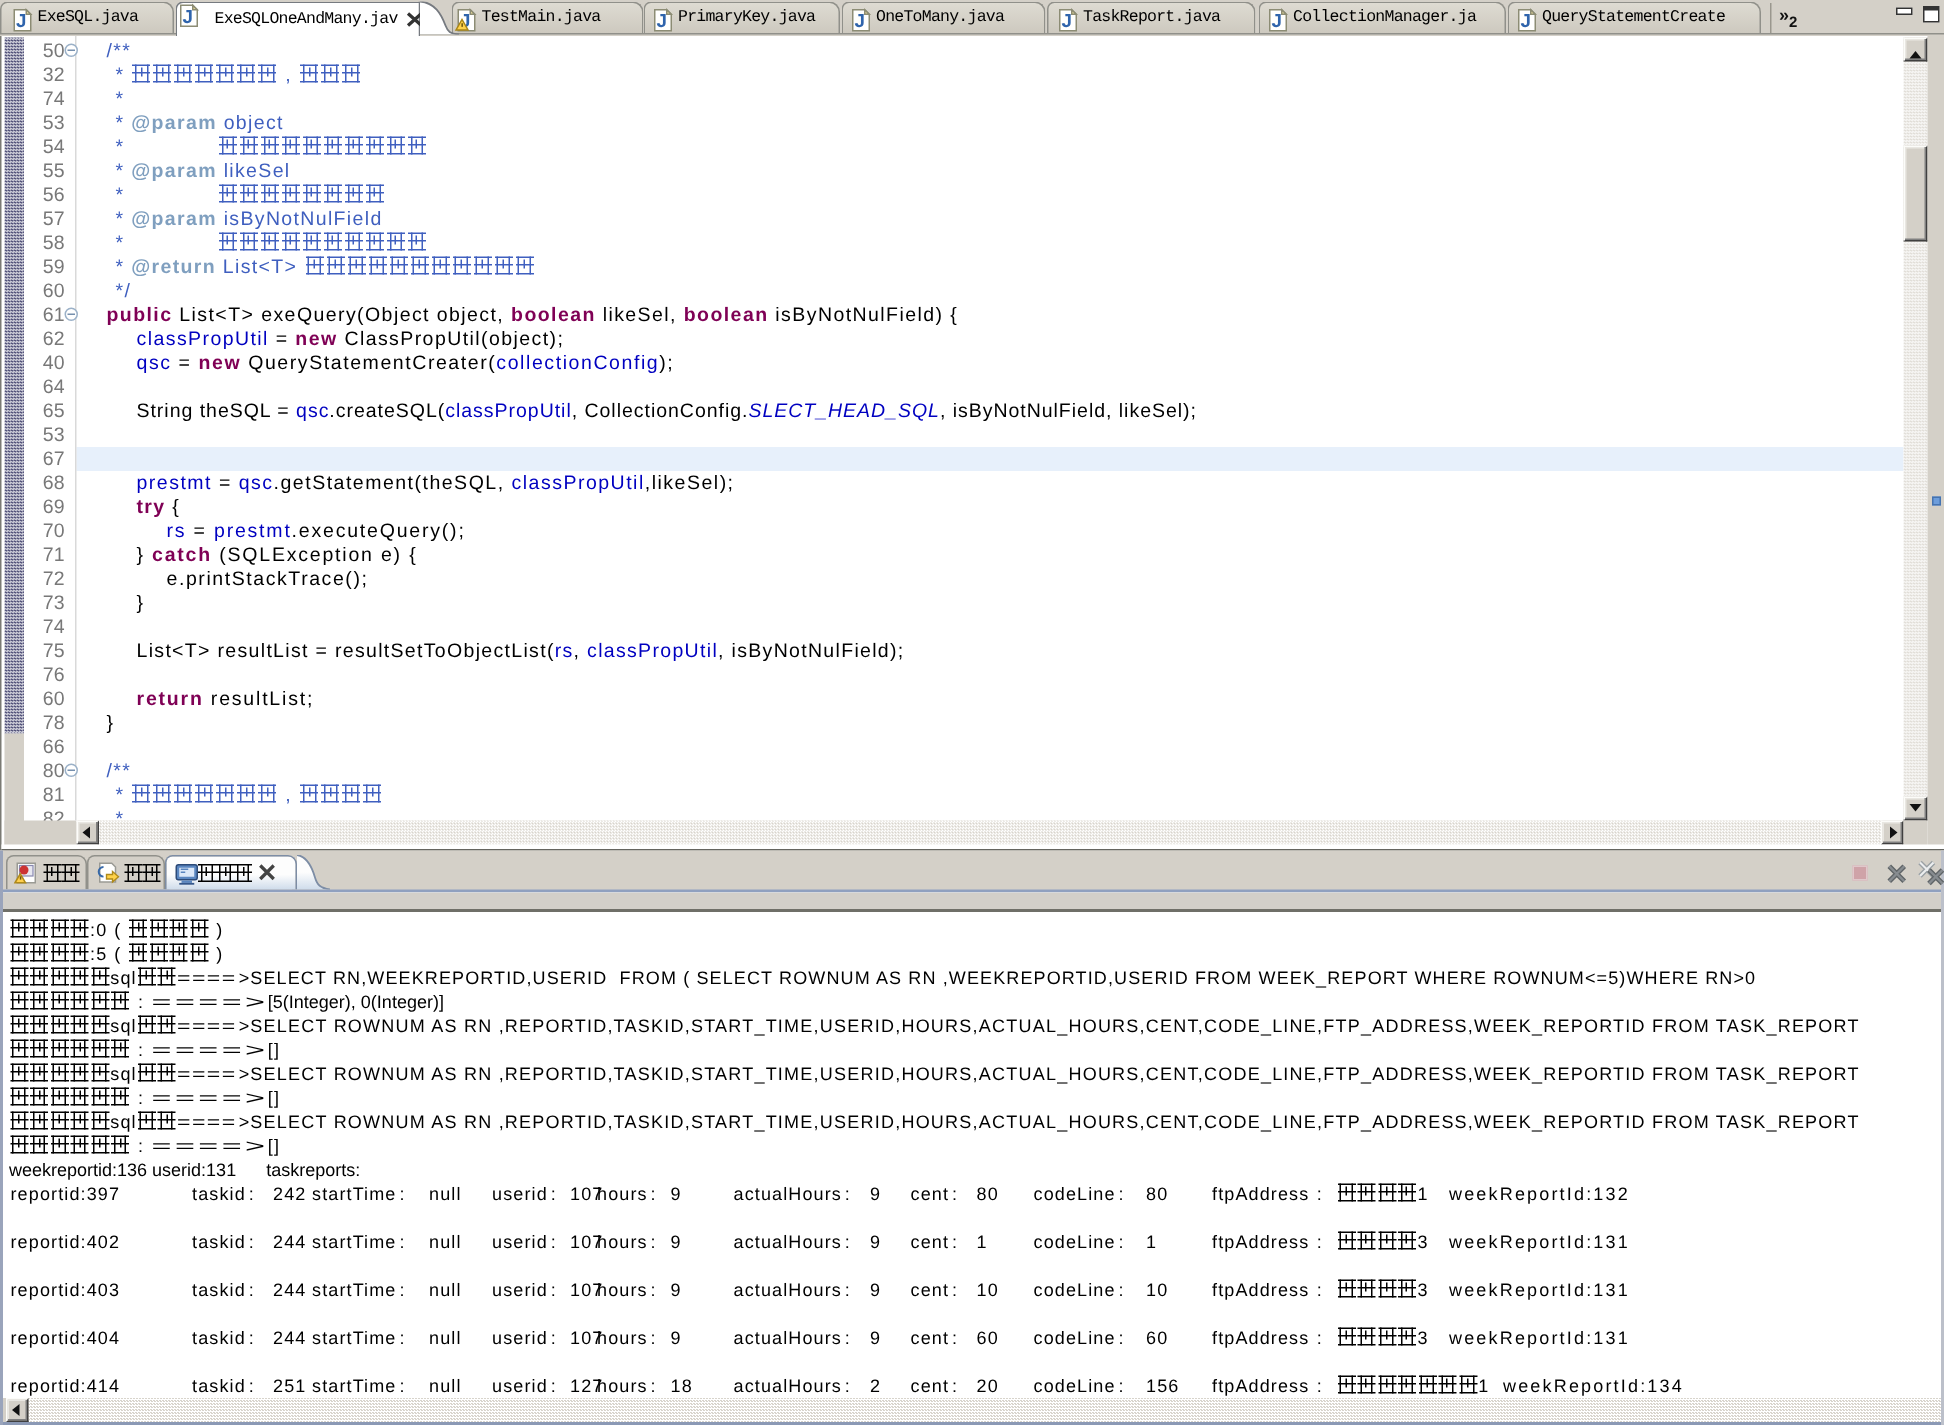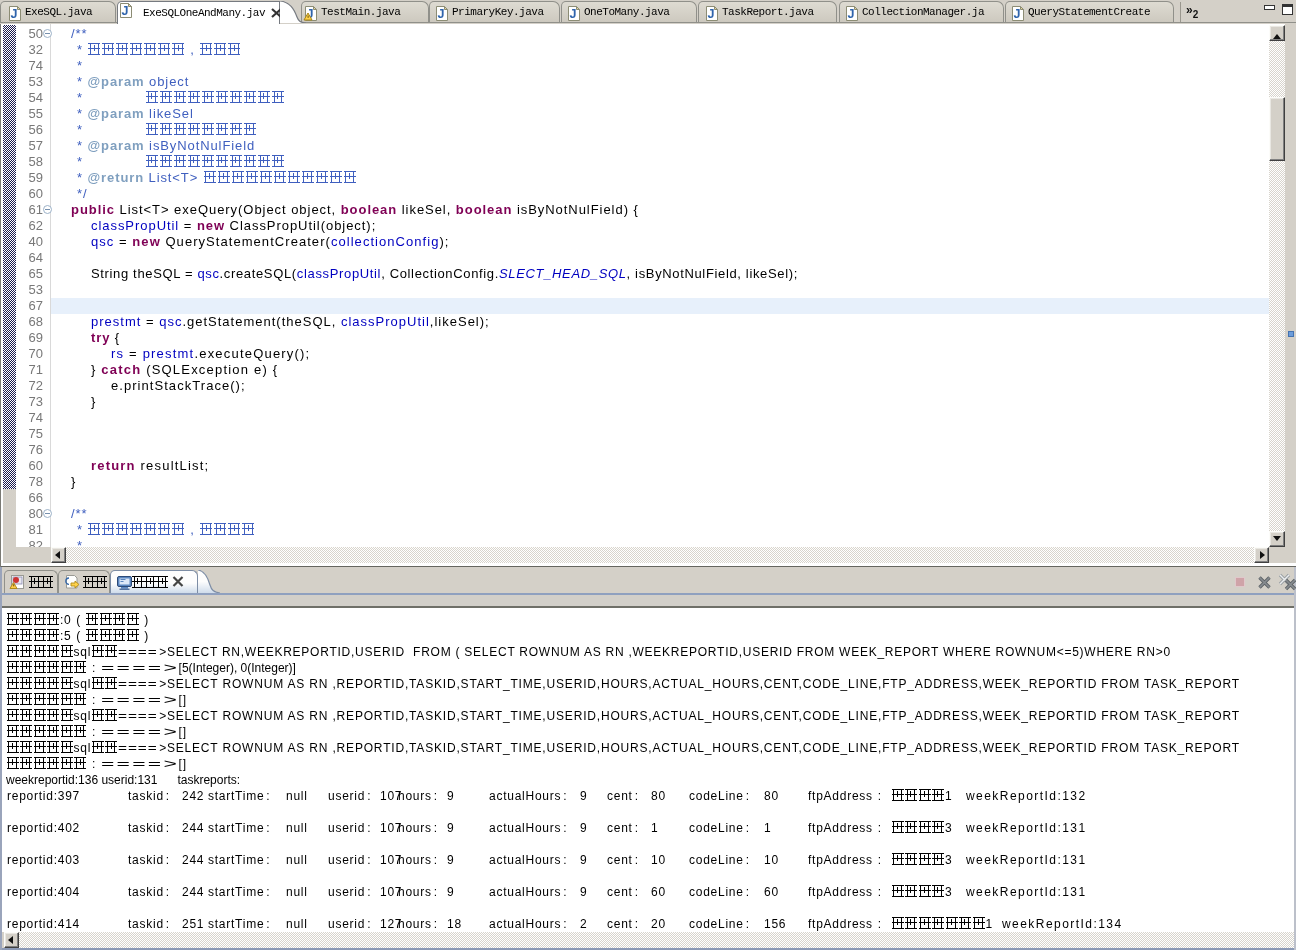--- a/index.html
+++ b/index.html
@@ -184,20 +184,21 @@
     <div class="cl" style="left:70px;top:178px;letter-spacing:0.95px"><span class="kw">public</span> List&lt;T&gt; exeQuery(Object object, <span class="kw">boolean</span> likeSel, <span class="kw">boolean</span> isByNotNulField) {</div>
     <div class="cl" style="left:90px;top:194px;letter-spacing:0.95px"><span class="fd">classPropUtil</span> = <span class="kw">new</span> ClassPropUtil(object);</div>
     <div class="cl" style="left:90px;top:210px;letter-spacing:1.05px"><span class="fd">qsc</span> = <span class="kw">new</span> QueryStatementCreater(<span class="fd">collectionConfig</span>);</div>
     <div class="cl" style="left:90px;top:242px;letter-spacing:0.65px">String theSQL = <span class="fd">qsc</span>.createSQL(<span class="fd">classPropUtil</span>, CollectionConfig.<span class="st">SLECT_HEAD_SQL</span>, isByNotNulField, likeSel);</div>
     <div class="cl" style="left:90px;top:290px;letter-spacing:1.00px"><span class="fd">prestmt</span> = <span class="fd">qsc</span>.getStatement(theSQL, <span class="fd">classPropUtil</span>,likeSel);</div>
     <div class="cl" style="left:90px;top:306px"><span class="kw">try</span> {</div>
     <div class="cl" style="left:110px;top:322px;letter-spacing:1.20px"><span class="fd">rs</span> = <span class="fd">prestmt</span>.executeQuery();</div>
     <div class="cl" style="left:90px;top:338px;letter-spacing:1.20px">} <span class="kw">catch</span> (SQLException e) {</div>
     <div class="cl" style="left:110px;top:354px;letter-spacing:1.05px">e.printStackTrace();</div>
     <div class="cl" style="left:90px;top:370px">}</div>
+    <div class="cl" style="left:90px;top:402px;letter-spacing:0.88px">List&lt;T&gt; resultList = resultSetToObjectList(<span class="fd">rs</span>, <span class="fd">classPropUtil</span>, isByNotNulField);</div>
     <div class="cl" style="left:90px;top:434px;letter-spacing:1.20px"><span class="kw">return</span> resultList;</div>
     <div class="cl" style="left:70px;top:450px">}</div>
     <div class="cl" style="left:70px;top:482px"><span class="cm">/**</span></div>
     <div class="cl" style="left:76px;top:498px"><span class="cm">* <i class="c"></i><i class="c"></i><i class="c"></i><i class="c"></i><i class="c"></i><i class="c"></i><i class="c"></i><i class="fw">,</i><i class="c"></i><i class="c"></i><i class="c"></i><i class="c"></i></span></div>
     <div class="cl" style="left:76px;top:514px"><span class="cm">*</span></div>
     <div class="abs track" style="left:65px;top:523px;width:1188px;height:16px"></div>
     <div class="abs sb" style="left:50px;top:523px;width:15px;height:16px"></div>
     <div class="tri" style="left:54px;top:527px;border-top:4px solid transparent;border-bottom:4px solid transparent;border-right:5px solid #111"></div>
     <div class="abs sb" style="left:1253px;top:523px;width:15px;height:16px"></div>
     <div class="tri" style="left:1259px;top:527px;border-top:4px solid transparent;border-bottom:4px solid transparent;border-left:5px solid #111"></div>

